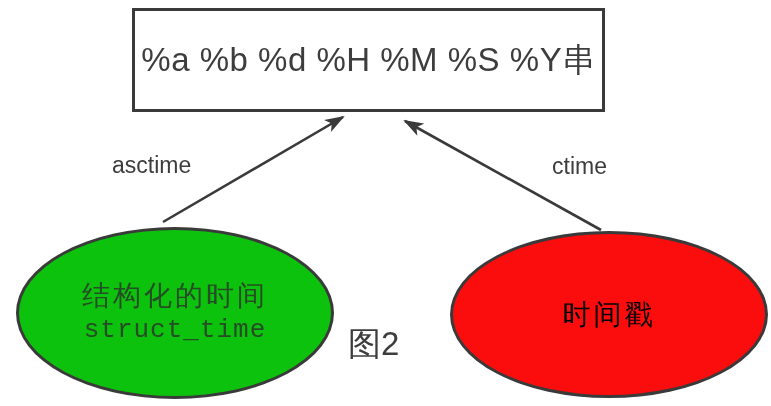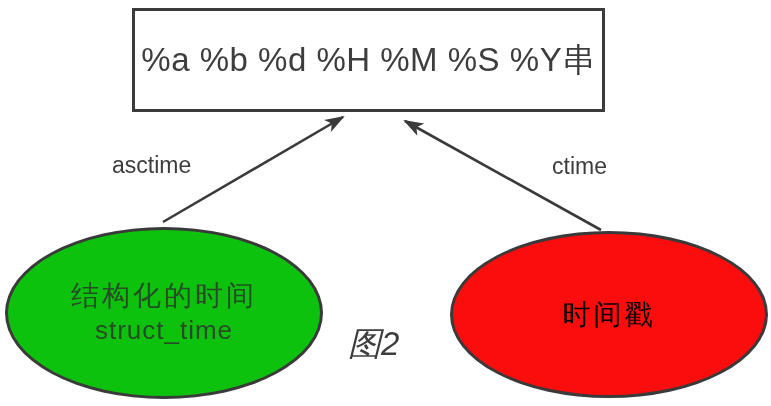--- a/index.html
+++ b/index.html
@@ -54,57 +54,56 @@
     position: absolute;
     box-sizing: border-box;
     border: 3px solid #3a3a3a;
     border-radius: 50%;
     display: flex;
     flex-direction: column;
     align-items: center;
     justify-content: center;
   }
   .ellipse.green {
-    left: 5px;
+    left: 16px;
     top: 227px;
     width: 318px;
     height: 172px;
   }
   .ellipse.red {
     left: 450px;
     top: 231px;
     width: 318px;
     height: 167px;
   }
   .node-title {
     font-family: "DejaVu Serif", "Liberation Serif", serif;
     font-size: 28px;
     line-height: 34px;
     letter-spacing: 3px;
     white-space: nowrap;
   }
   .node-sub {
-    font-family: Liberation Sans, sans-serif;
+    font-family: Liberation Mono, monospace;
     font-size: 26px;
     line-height: 34px;
     letter-spacing: 1px;
     white-space: nowrap;
   }
   .ellipse.green .node-title,
   .ellipse.green .node-sub { color: #254c25; }
   .ellipse.red .node-title,
   .ellipse.red .node-sub { color: #000000; }
   .caption {
     position: absolute;
     left: 348px;
     top: 322px;
     font-size: 33px;
     color: #3d3d3d;
     white-space: nowrap;
-    font-style: italic;
   }
 </style>
 </head>
 <body>
 
 <div class="canvas">
 
   <svg class="arrows" viewBox="0 0 771 406" xmlns="http://www.w3.org/2000/svg">
     <defs>
       <marker id="arrowhead" markerUnits="userSpaceOnUse" markerWidth="22" markerHeight="16" refX="18" refY="8" orient="auto">

